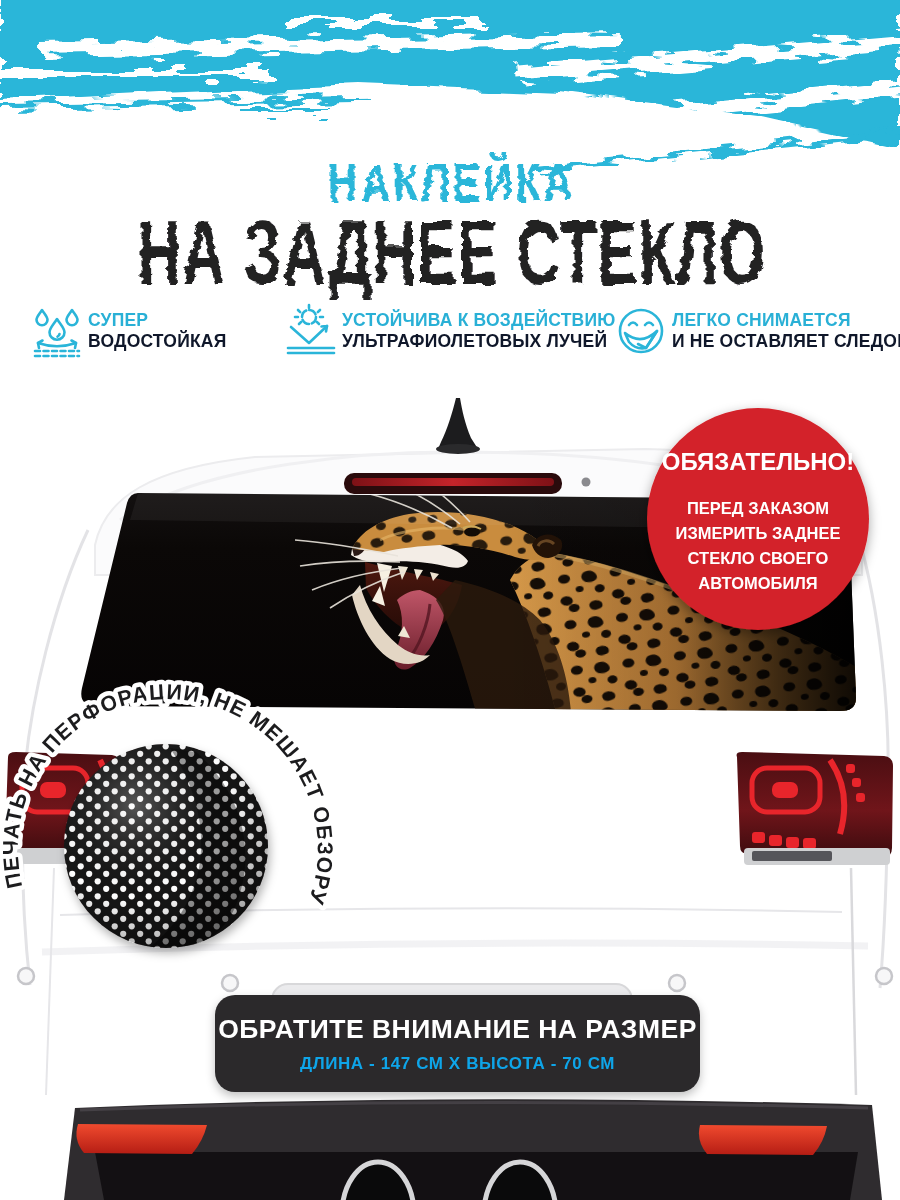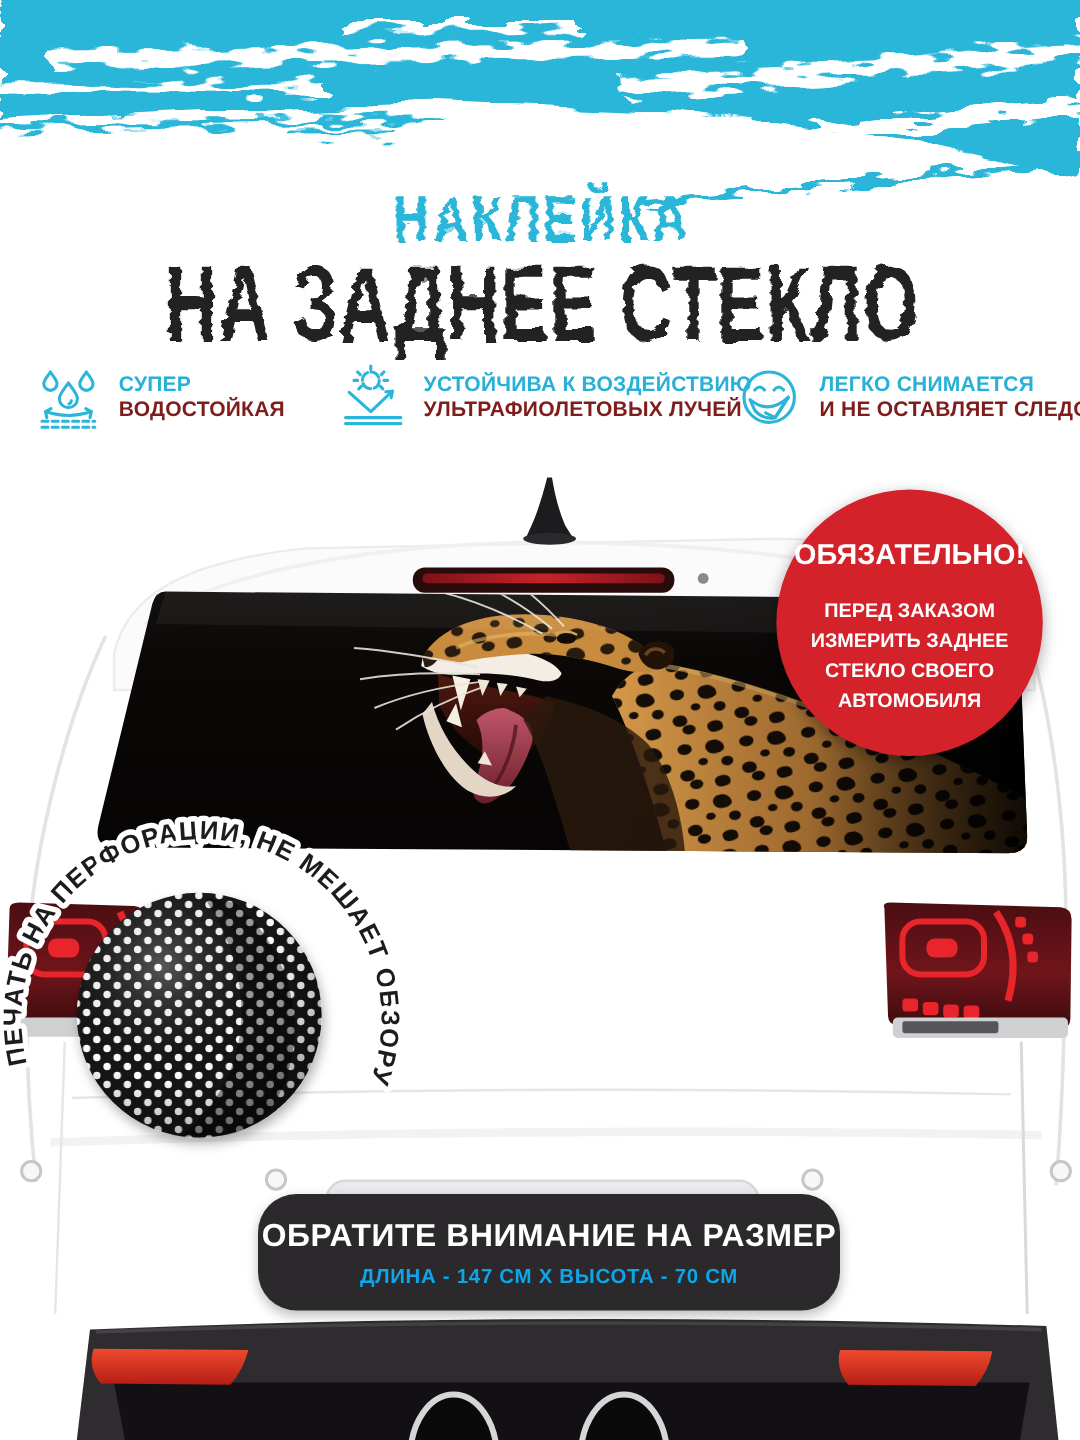--- a/index.html
+++ b/index.html
@@ -1,31 +1,31 @@
 <!DOCTYPE html>
 <html><head>
 <meta charset="utf-8">
 <style>
   html,body{margin:0;padding:0;background:#ffffff;}
   .canvas{position:relative;width:900px;height:1200px;background:#ffffff;overflow:hidden;
           font-family:"Liberation Sans",sans-serif;}
   svg text{font-family:"Liberation Sans",sans-serif;}
 
   
-  .feature{position:absolute;display:flex;align-items:center;gap:13px;}
+  .feature{position:absolute;display:flex;align-items:center;gap:2px;}
   .feature .txt{display:flex;flex-direction:column;justify-content:center;}
   .feature .l1{font-size:17.5px;font-weight:bold;color:#29b0d6;line-height:21px;letter-spacing:.2px;white-space:nowrap;}
-  .feature .l2{font-size:17.5px;font-weight:bold;color:#7f1d1d;line-height:21px;letter-spacing:.2px;white-space:nowrap;}
+  .feature .l2{font-size:17.5px;font-weight:bold;color:#0f172a;line-height:21px;letter-spacing:.2px;white-space:nowrap;}
   .f1{left:28px;top:302px;}
   .f2{left:282px;top:302px;align-items:center;}
   .f3{left:612px;top:302px;}
 
   
   .size-note{position:absolute;left:215px;top:995px;width:485px;height:97px;
-             background:#2b292b;border-radius:32px;display:flex;flex-direction:column;
+             background:#2b292b;border-radius:20px;display:flex;flex-direction:column;
              align-items:center;justify-content:center;gap:9px;
              box-shadow:0 4px 10px rgba(0,0,0,.25);}
   .size-note .t1{color:#ffffff;font-weight:800;font-size:26.5px;letter-spacing:.5px;white-space:nowrap;}
   .size-note .t2{color:#0ea5e9;font-weight:bold;font-size:17px;letter-spacing:.6px;white-space:nowrap;}
 </style>
 </head>
 <body>
 
 <div class="canvas">
 

